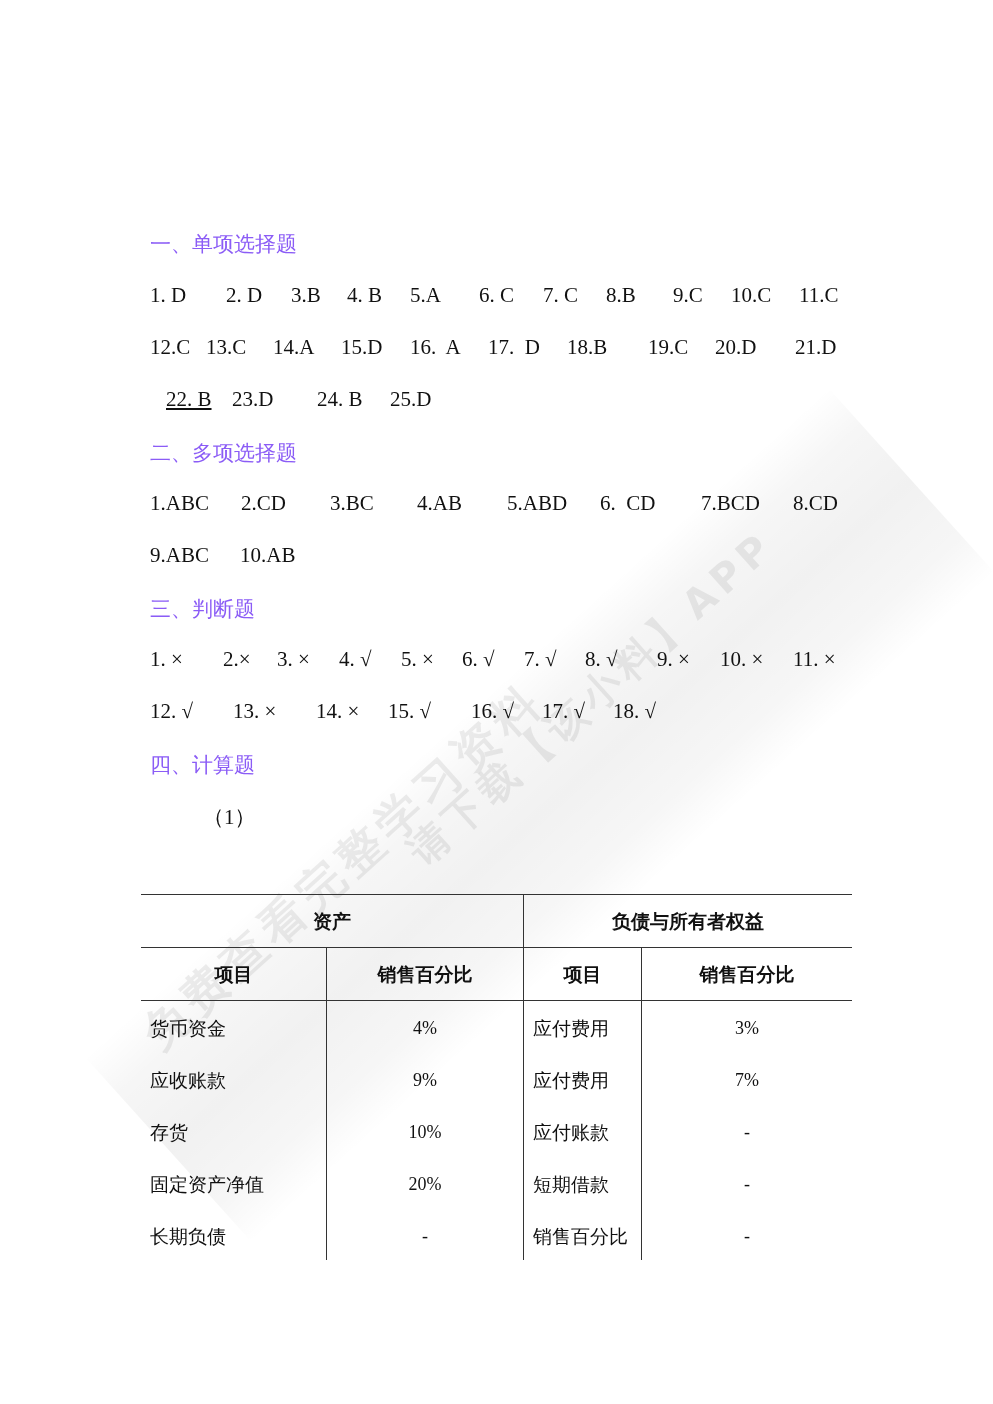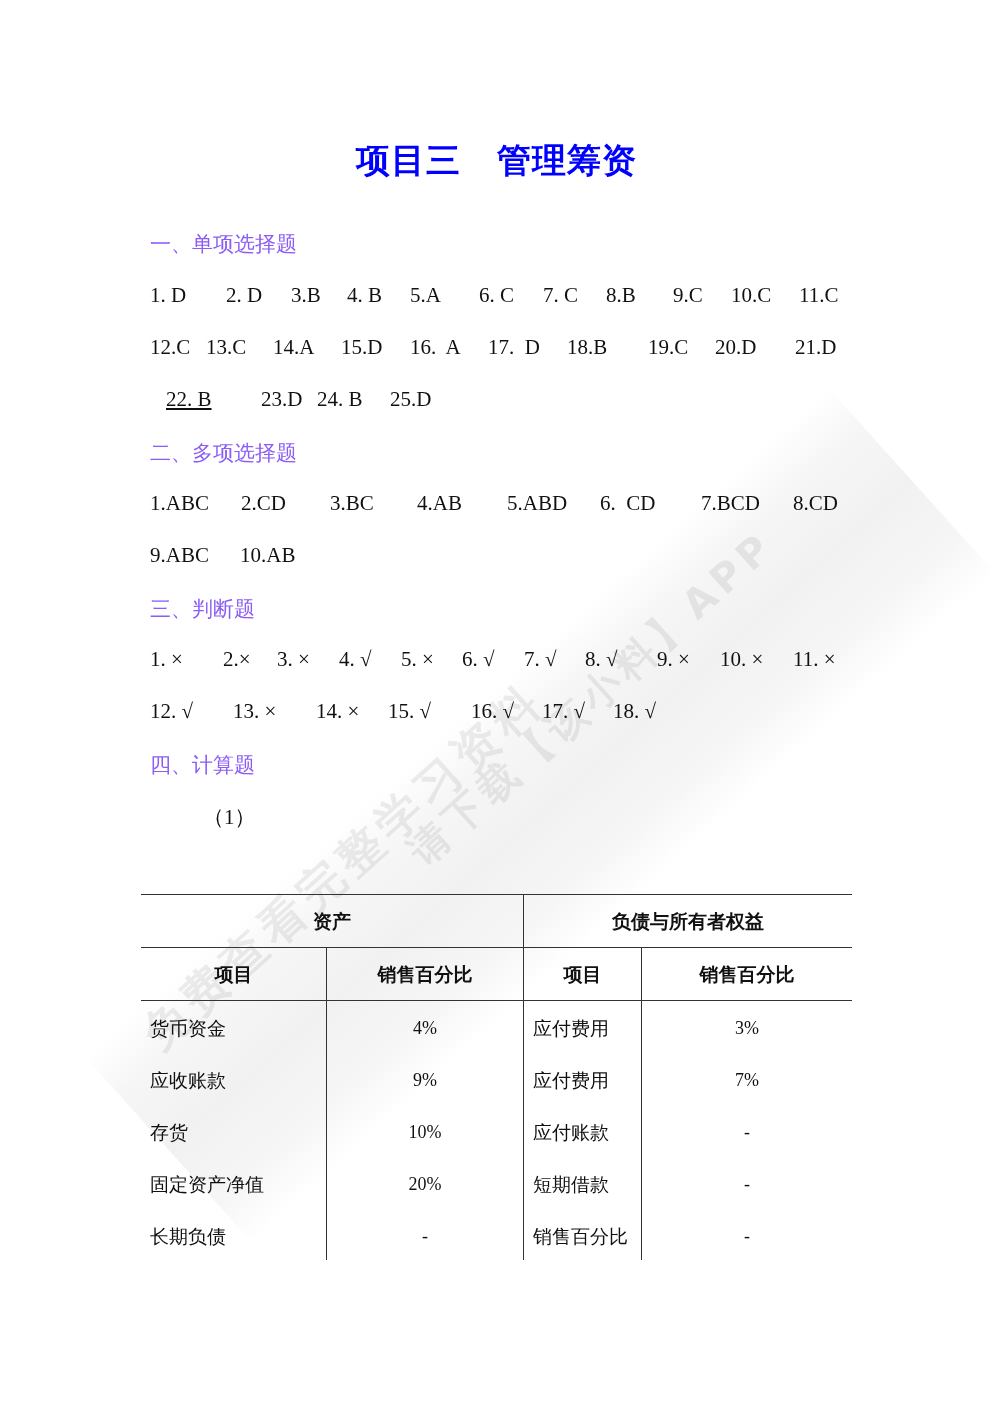--- a/index.html
+++ b/index.html
@@ -56,28 +56,25 @@
 <body>
 
 <div class="watermark">
   <div class="wm-band"></div>
   <div class="wm-text wm-1">免费查看完整学习资料</div>
   <div class="wm-text wm-2">请下载【该小料】APP</div>
 </div>
 
 <div class="page">
 
-  <div class="title">
-    <span>项目三</span><span class="gap"></span><span>管理筹资</span>
-  </div>
 
   <div class="sec" style="top:230px;">一、单项选择题</div>
   <div class="line" style="top:283px;"><span class="ans" style="left: 0px;">1. D</span><span class="ans" style="left: 76px;">2. D</span><span class="ans" style="left: 141px;">3.B</span><span class="ans" style="left: 197px;">4. B</span><span class="ans" style="left: 260px;">5.A</span><span class="ans" style="left: 329px;">6. C</span><span class="ans" style="left: 393px;">7. C</span><span class="ans" style="left: 456px;">8.B</span><span class="ans" style="left: 523px;">9.C</span><span class="ans" style="left: 581px;">10.C</span><span class="ans" style="left: 649px;">11.C</span></div>
   <div class="line" style="top:335px;"><span class="ans" style="left: 0px;">12.C</span><span class="ans" style="left: 56px;">13.C</span><span class="ans" style="left: 123px;">14.A</span><span class="ans" style="left: 191px;">15.D</span><span class="ans" style="left: 260px;">16.  A</span><span class="ans" style="left: 338px;">17.  D</span><span class="ans" style="left: 417px;">18.B</span><span class="ans" style="left: 498px;">19.C</span><span class="ans" style="left: 565px;">20.D</span><span class="ans" style="left: 645px;">21.D</span></div>
-  <div class="line" style="top:387px;"><span class="ans" style="left: 16px; text-decoration: underline;">22. B</span><span class="ans" style="left: 111px;">23.D</span><span class="ans" style="left: 167px;">24. B</span><span class="ans" style="left: 240px;">25.D</span></div>
+  <div class="line" style="top:387px;"><span class="ans" style="left: 16px; text-decoration: underline;">22. B</span><span class="ans" style="left: 82px;">23.D</span><span class="ans" style="left: 167px;">24. B</span><span class="ans" style="left: 240px;">25.D</span></div>
 
   <div class="sec" style="top:439px;">二、多项选择题</div>
   <div class="line" style="top:491px;"><span class="ans" style="left: 0px;">1.ABC</span><span class="ans" style="left: 91px;">2.CD</span><span class="ans" style="left: 180px;">3.BC</span><span class="ans" style="left: 267px;">4.AB</span><span class="ans" style="left: 357px;">5.ABD</span><span class="ans" style="left: 450px;">6.  CD</span><span class="ans" style="left: 551px;">7.BCD</span><span class="ans" style="left: 643px;">8.CD</span></div>
   <div class="line" style="top:543px;"><span class="ans" style="left: 0px;">9.ABC</span><span class="ans" style="left: 90px;">10.AB</span></div>
 
   <div class="sec" style="top:595px;">三、判断题</div>
   <div class="line" style="top:647px;"><span class="ans" style="left: 0px;">1. ×</span><span class="ans" style="left: 73px;">2.×</span><span class="ans" style="left: 127px;">3. ×</span><span class="ans" style="left: 189px;">4. √</span><span class="ans" style="left: 251px;">5. ×</span><span class="ans" style="left: 312px;">6. √</span><span class="ans" style="left: 374px;">7. √</span><span class="ans" style="left: 435px;">8. √</span><span class="ans" style="left: 507px;">9. ×</span><span class="ans" style="left: 570px;">10. ×</span><span class="ans" style="left: 643px;">11. ×</span></div>
   <div class="line" style="top:699px;"><span class="ans" style="left: 0px;">12. √</span><span class="ans" style="left: 83px;">13. ×</span><span class="ans" style="left: 166px;">14. ×</span><span class="ans" style="left: 238px;">15. √</span><span class="ans" style="left: 321px;">16. √</span><span class="ans" style="left: 392px;">17. √</span><span class="ans" style="left: 463px;">18. √</span></div>
 
   <div class="sec" style="top:751px;">四、计算题</div>

